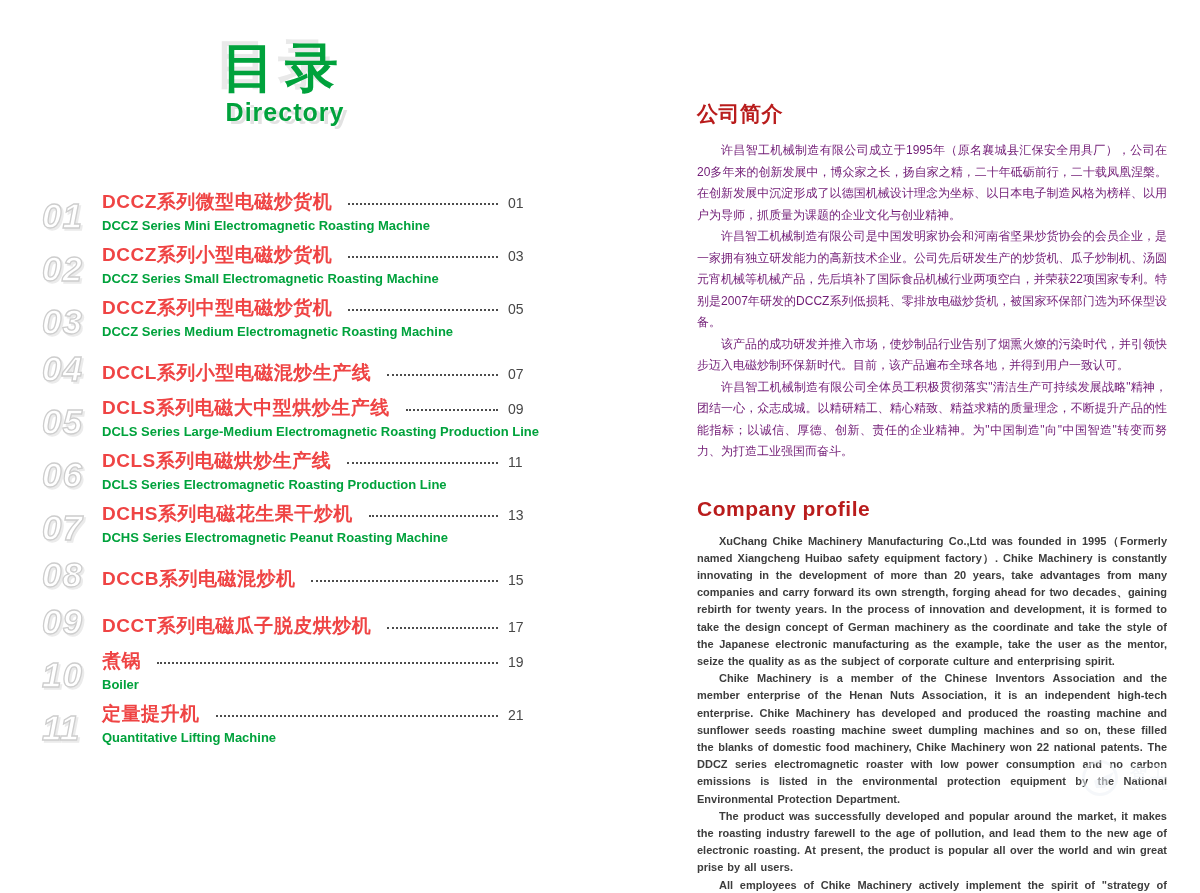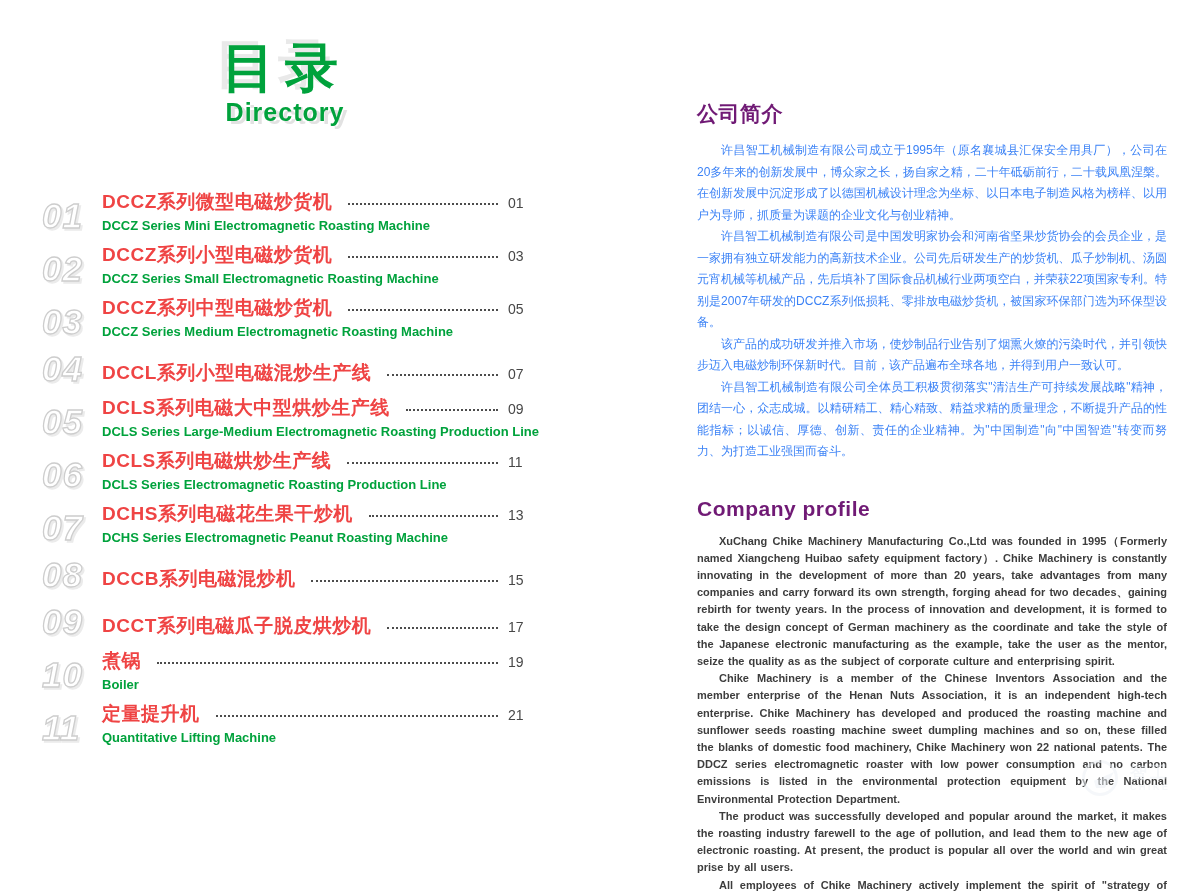--- a/index.html
+++ b/index.html
@@ -93,29 +93,29 @@
   }
 
   
   .profile {
     position: absolute;
     left: 697px; top: 100px; width: 470px;
   }
   .sec-heading {
     font-size: 21px;
     font-weight: bold;
-    color: #701a75;
+    color: #b91c1c;
     margin-bottom: 12px;
     letter-spacing: 0.5px;
   }
   .sec-heading.en-h { margin-top: 34px; }
   .cnp {
     font-size: 12px;
     line-height: 21.5px;
-    color: #3b82f6;
+    color: #701a75;
     text-align: justify;
     text-indent: 2em;
   }
   .enp {
     font-size: 11px;
     line-height: 17.2px;
     font-weight: bold;
     color: #3d3d3d;
     text-align: justify;
     text-indent: 2em;

